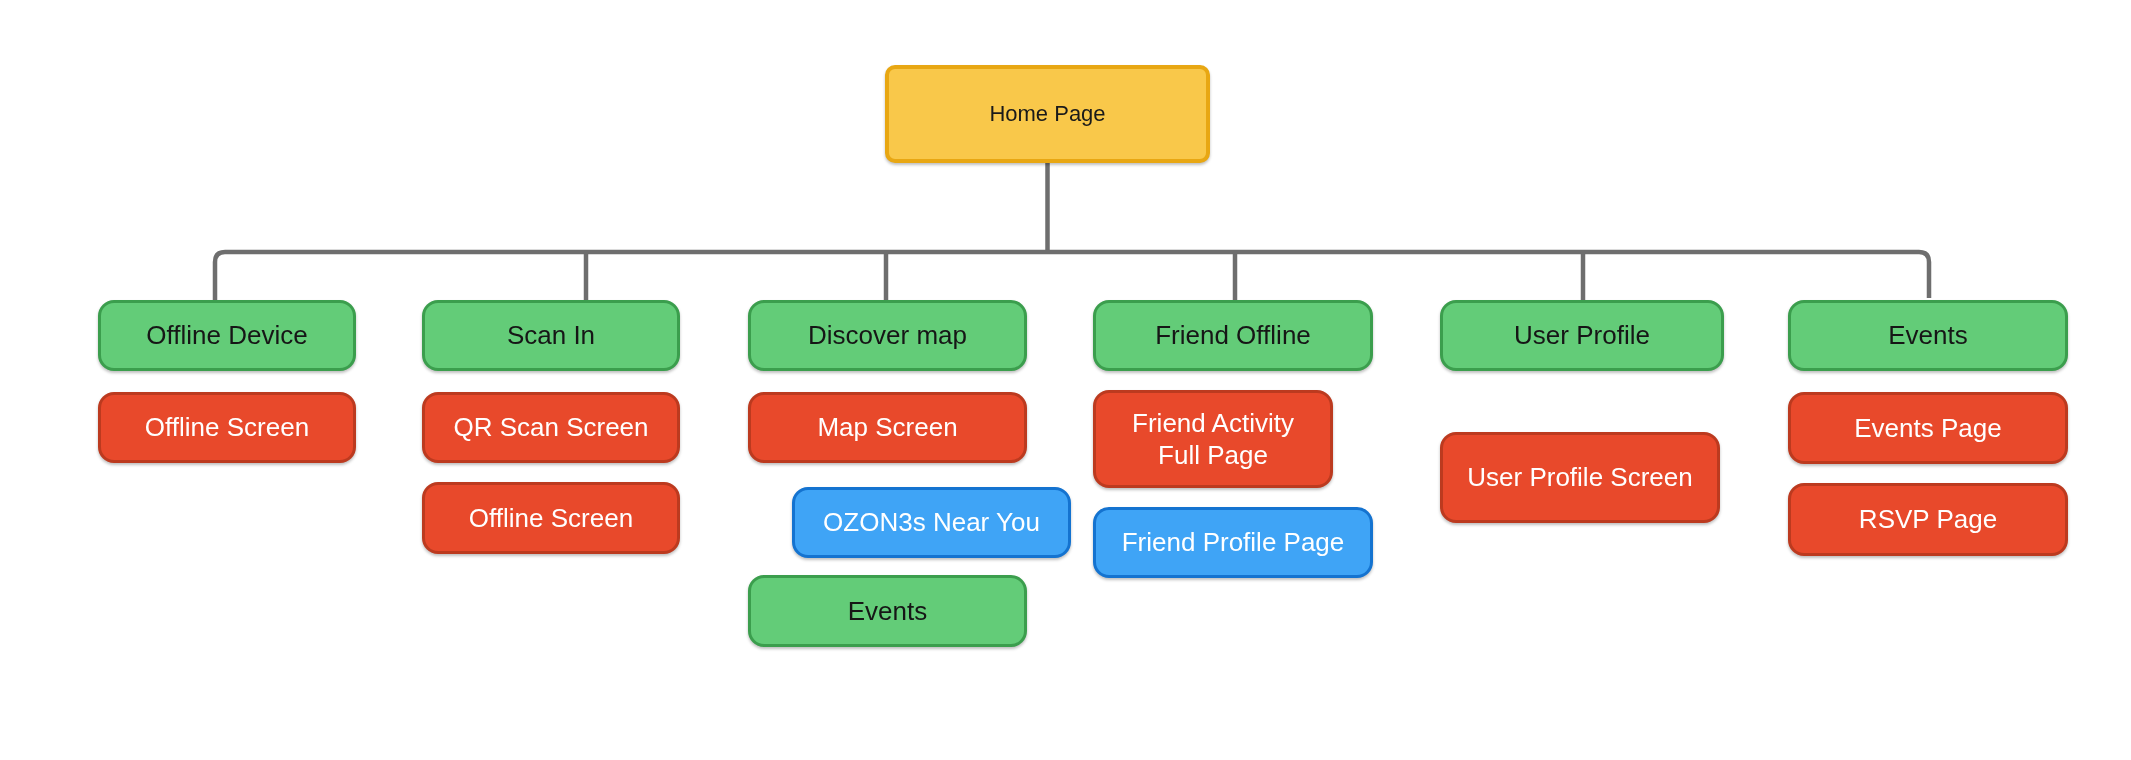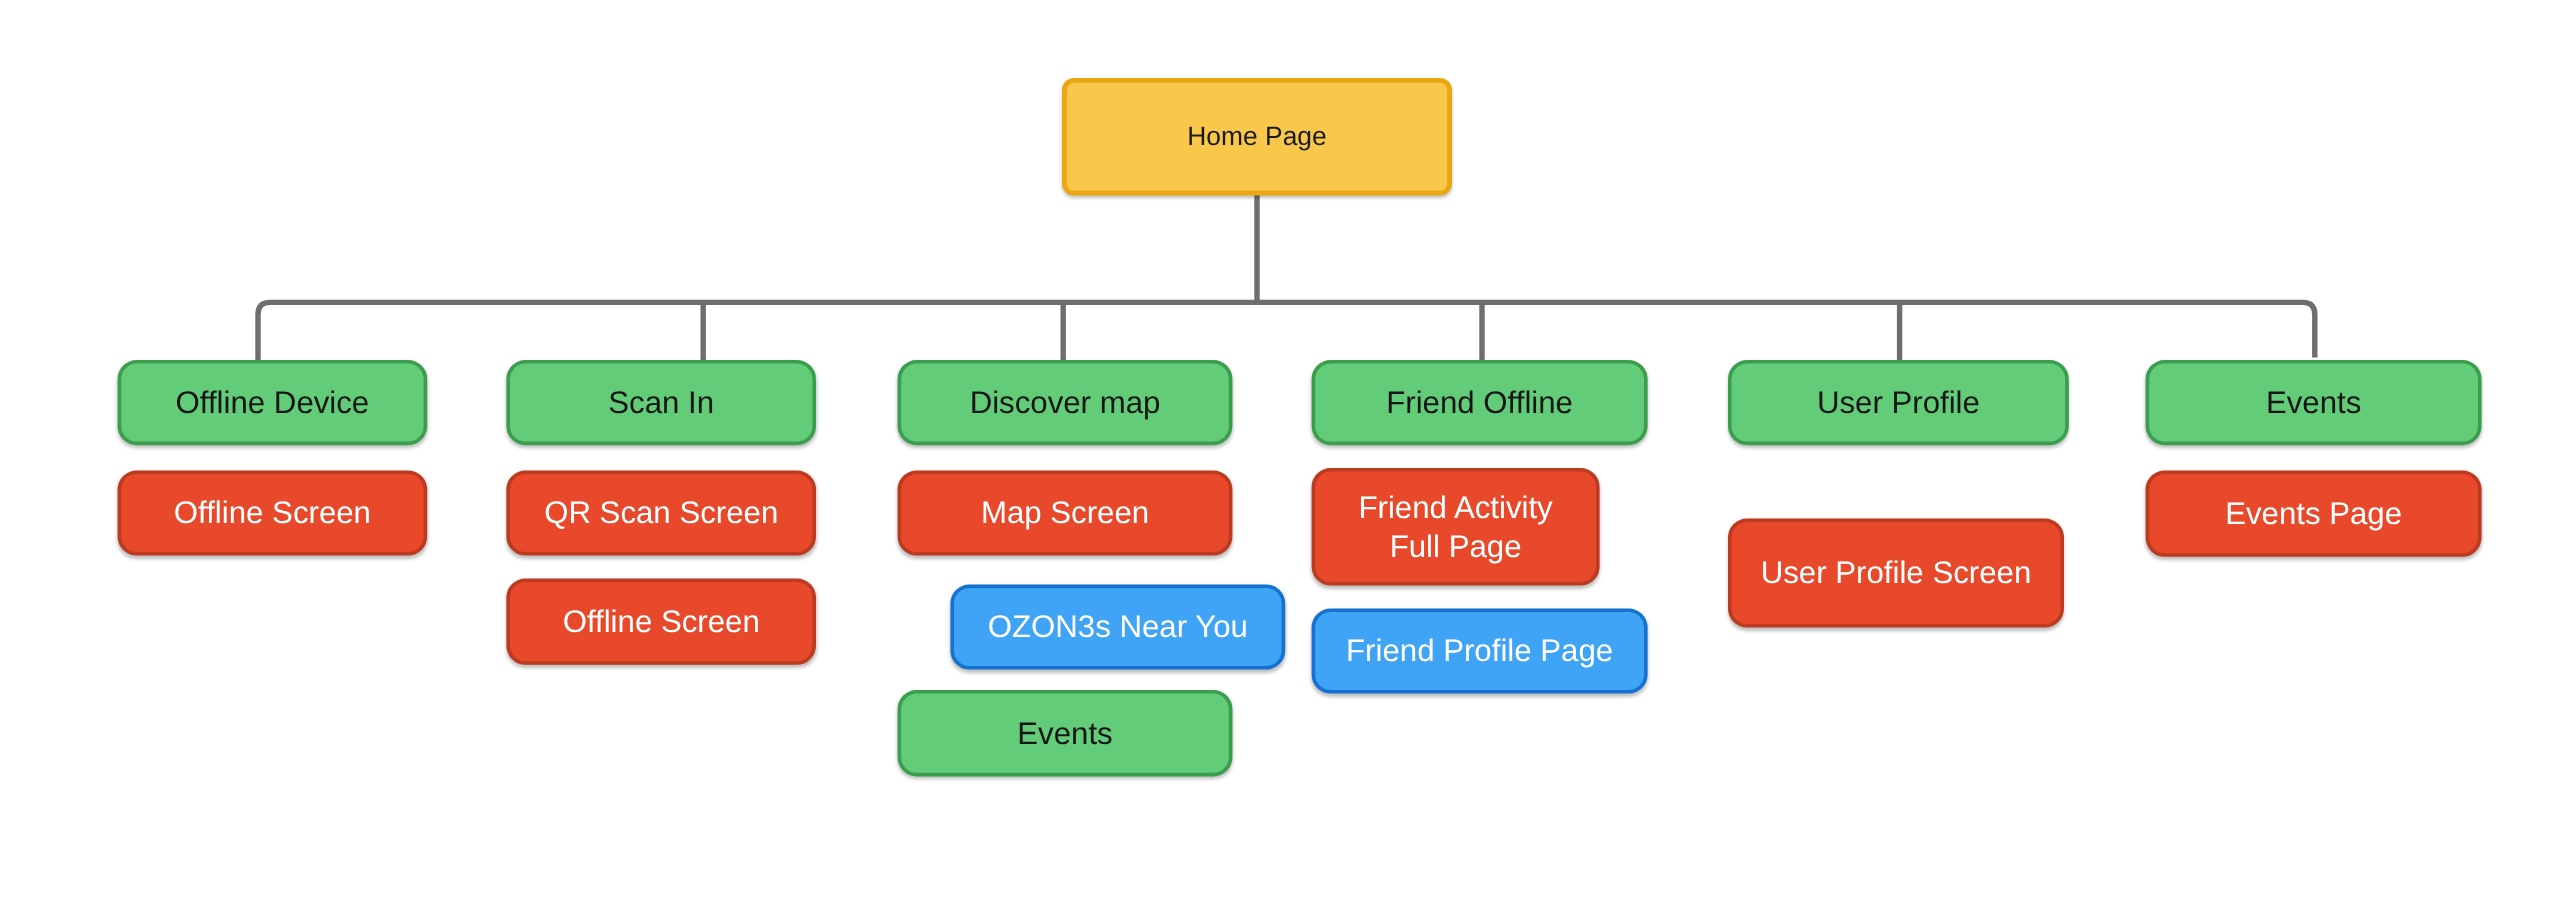--- a/index.html
+++ b/index.html
@@ -104,14 +104,15 @@
 
   <div class="node v-section" style="left:1093px; top:300px; width:280px; height:71px;">Friend Offline</div>
   <div class="node v-screen" style="left:1093px; top:390px; width:240px; height:98px;">Friend Activity Full Page</div>
   <div class="node v-highlight" style="left:1093px; top:507px; width:280px; height:71px;">Friend Profile Page</div>
 
   <div class="node v-section" style="left:1440px; top:300px; width:284px; height:71px;">User Profile</div>
   <div class="node v-screen" style="left:1440px; top:392px; width:280px; height:91px;margin-top:40px;">User Profile Screen</div>
 
   <div class="node v-section" style="left:1788px; top:300px; width:280px; height:71px;">Events</div>
   <div class="node v-screen" style="left:1788px; top:392px; width:280px; height:72px;">Events Page</div>
+  <div class="node v-screen" style="left:1788px; top:483px; width:280px; height:73px;">RSVP Page</div>
 
 </div>
 
 </body></html>

